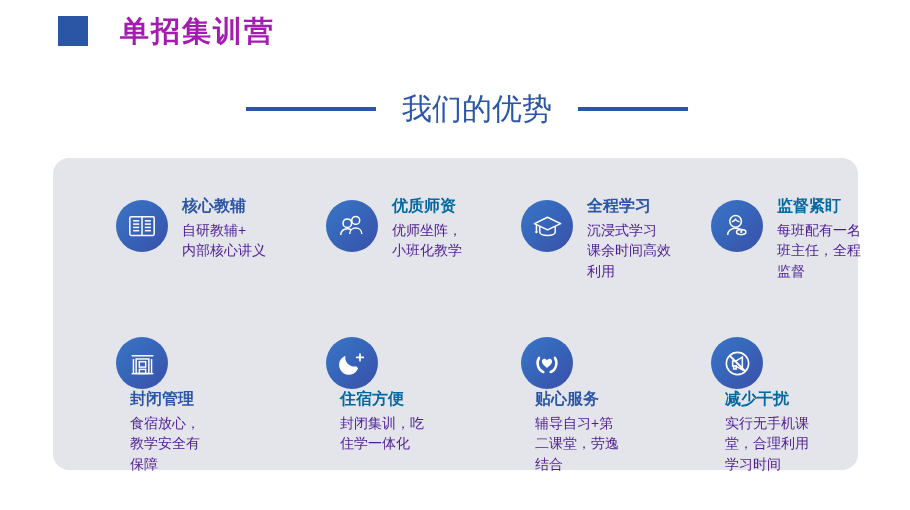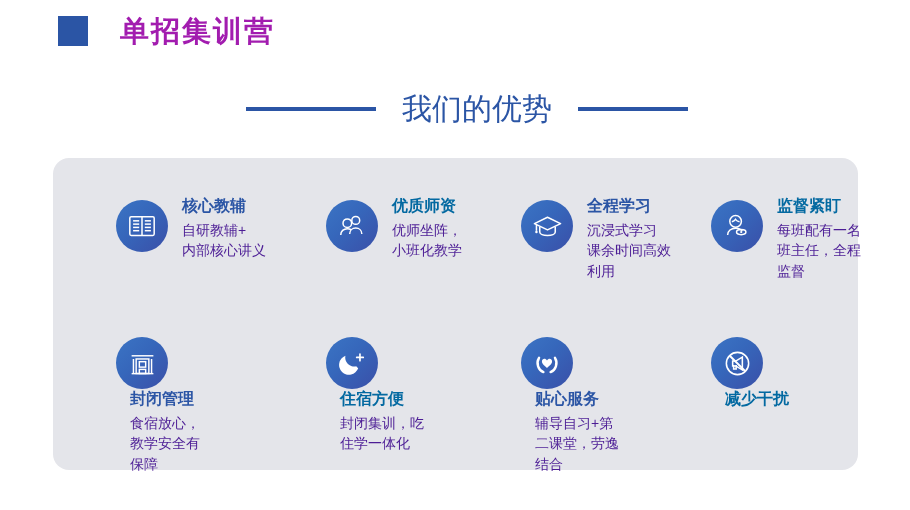--- a/index.html
+++ b/index.html
@@ -299,17 +299,22 @@
       <div class="feature-icon">
         <svg width="31" height="31" viewBox="0 0 32 32" fill="none" stroke="#ffffff" stroke-width="1.6">
           <circle cx="16" cy="16" r="11.5"></circle>
           <path d="M11 13.5h3.2L21 9.5v13l-6.8-4H11z" fill="none"></path>
           <path d="M12 17.5v4.2h2.6v-4.2"></path>
           <line x1="8" y1="8" x2="24" y2="24" stroke-width="2"></line>
         </svg>
       </div>
       <div class="feature-text">
         <div class="feature-title accent-orange">减少干扰</div>
+        <div class="feature-desc">
+          <span class="desc-line">实行无手机课</span>
+          <span class="desc-line">堂，合理利用</span>
+          <span class="desc-line">学习时间</span>
+        </div>
       </div>
     </div>
 
   </div>
 </div>
 
 </body></html>

